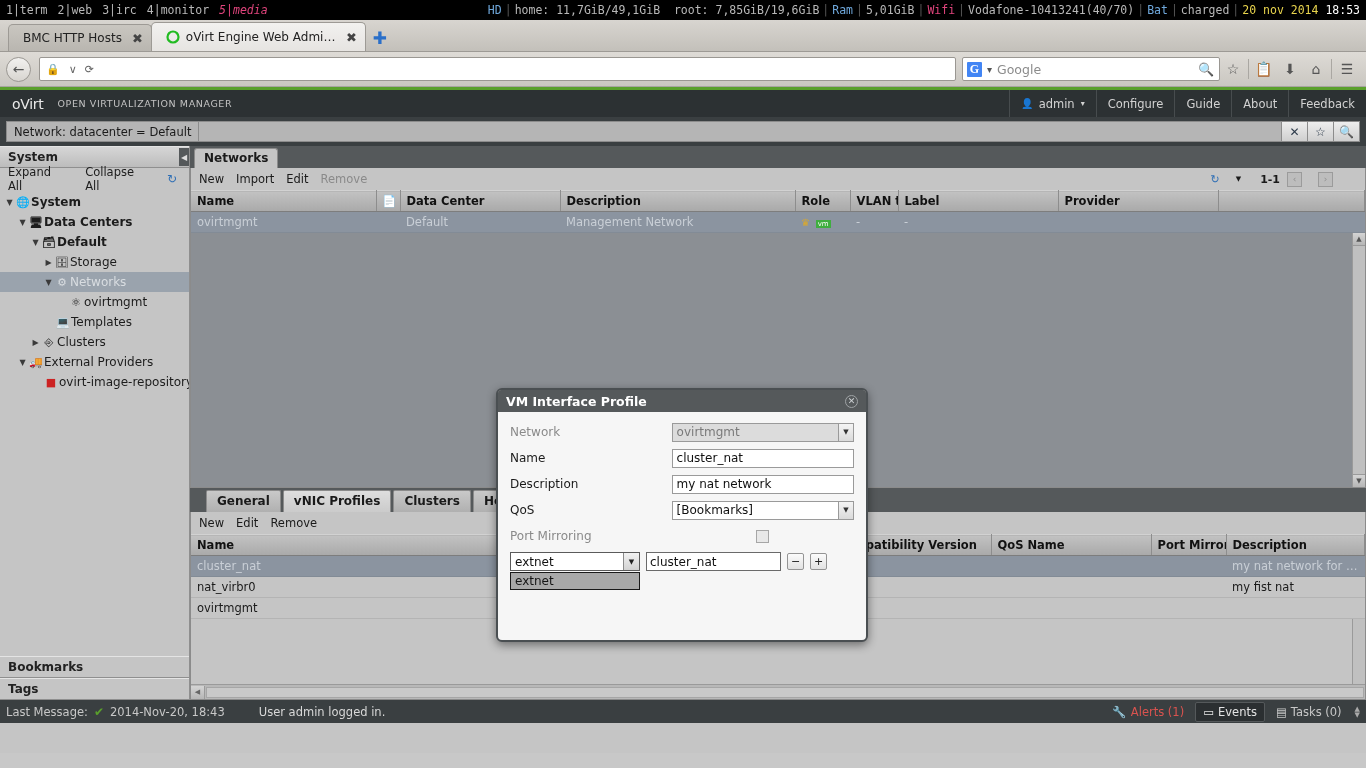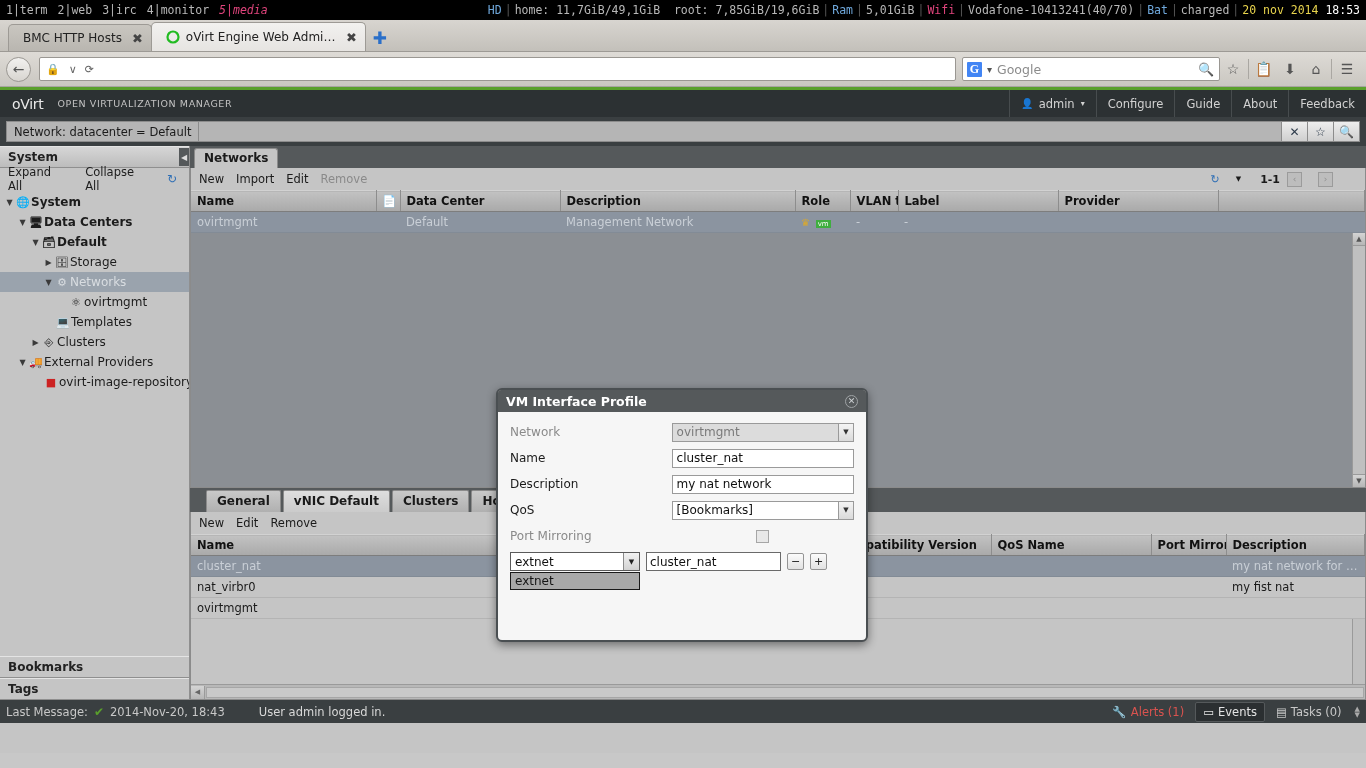--- a/index.html
+++ b/index.html
@@ -548,21 +548,21 @@
           <div class="vscroll">
             <div class="arrowbtn">▲</div>
             <div class="arrowbtn bottom">▼</div>
           </div>
         </div>
       </div>
 
       <div id="lowerpanel">
         <div id="subtabs">
           <div class="stab">General</div>
-          <div class="stab active">vNIC Default</div>
+          <div class="stab active">vNIC Profiles</div>
           <div class="stab">Clusters</div>
           <div class="stab">Hosts</div>
           <div class="stab">Vir</div>
         </div>
 
         <div id="lowerbody">
           <div class="toolrow">
             <span>New</span>
             <span>Edit</span>
             <span>Remove</span>

